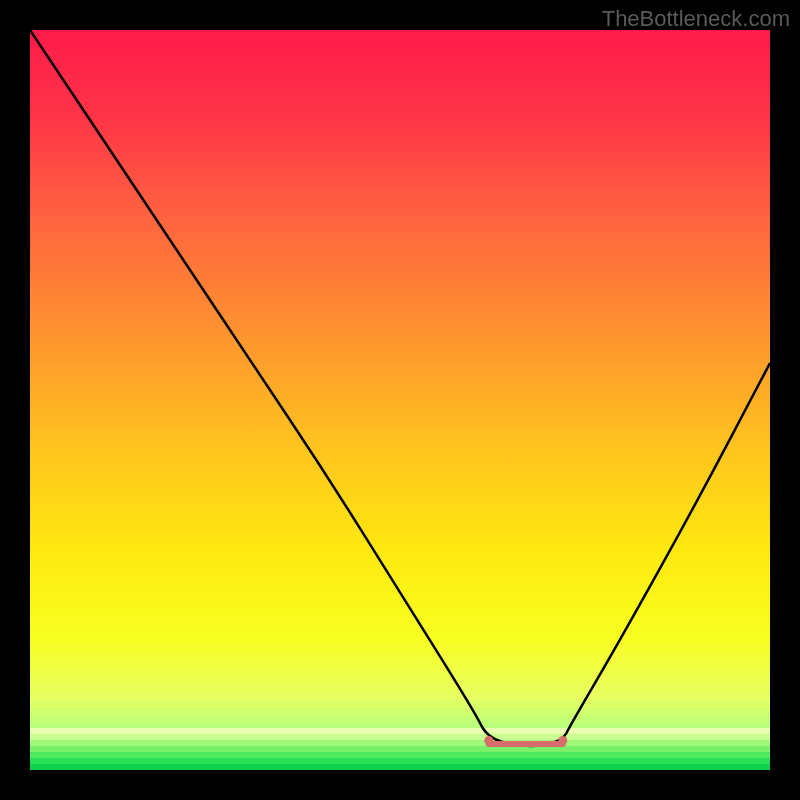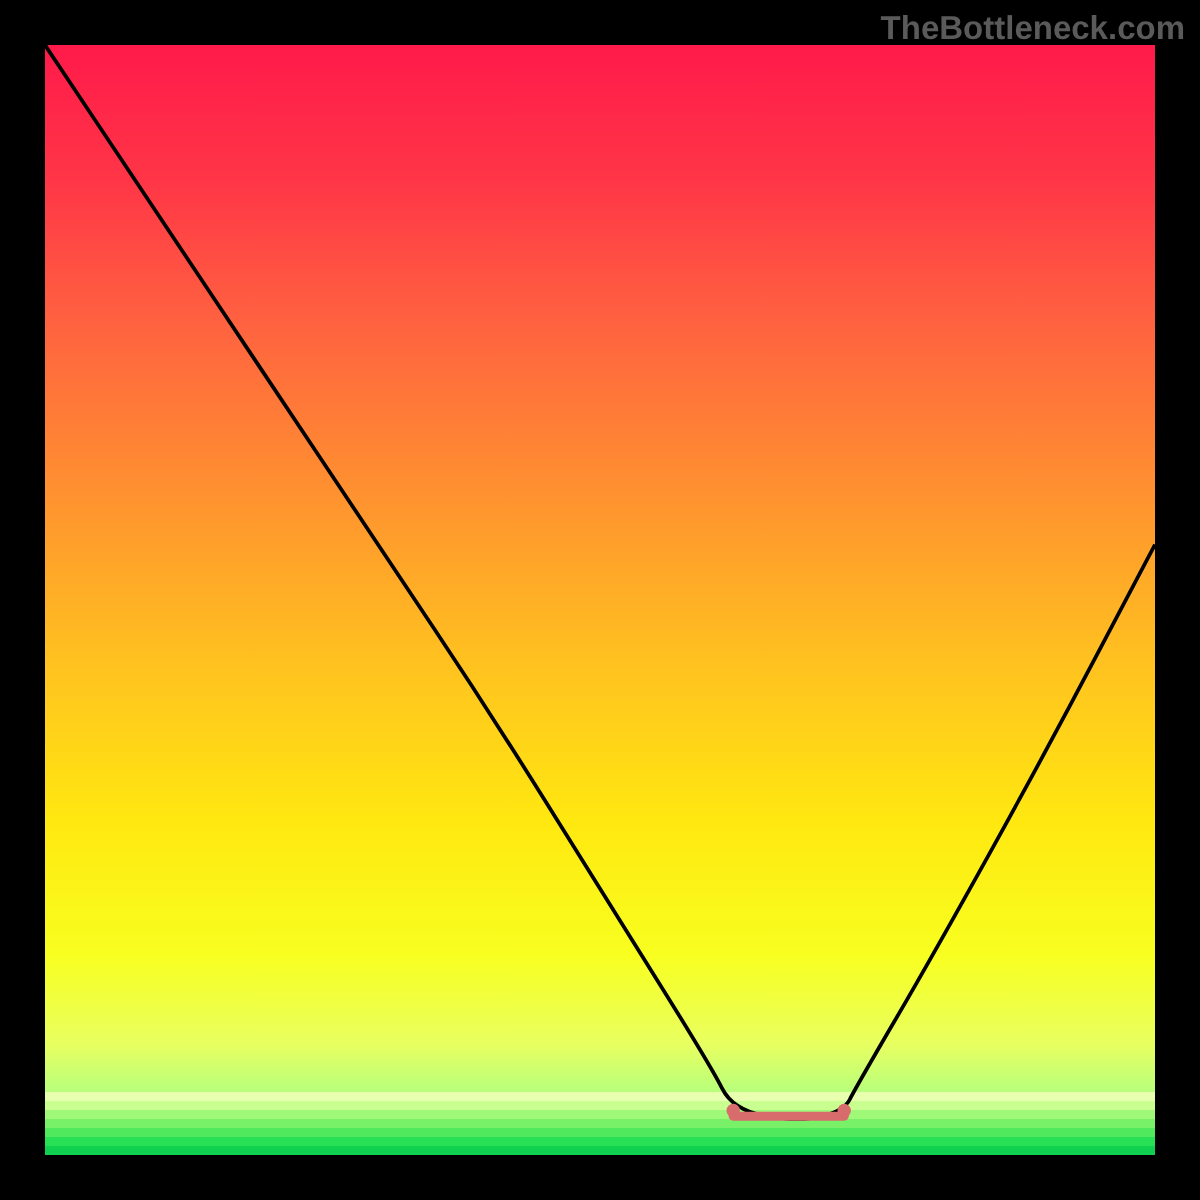--- a/index.html
+++ b/index.html
@@ -9,21 +9,21 @@
     background: #000;
     position: relative;
     font-family: Arial, sans-serif;
   }
   .watermark {
     position: absolute;
     top: 6px;
     right: 10px;
     color: #5a5a5a;
     font-size: 22px;
-    font-weight: 700;
+    font-weight: 400;
     z-index: 10;
   }
   .chart-area {
     position: absolute;
     top: 30px;
     left: 30px;
     width: 740px;
     height: 740px;
     overflow: hidden;
   }

